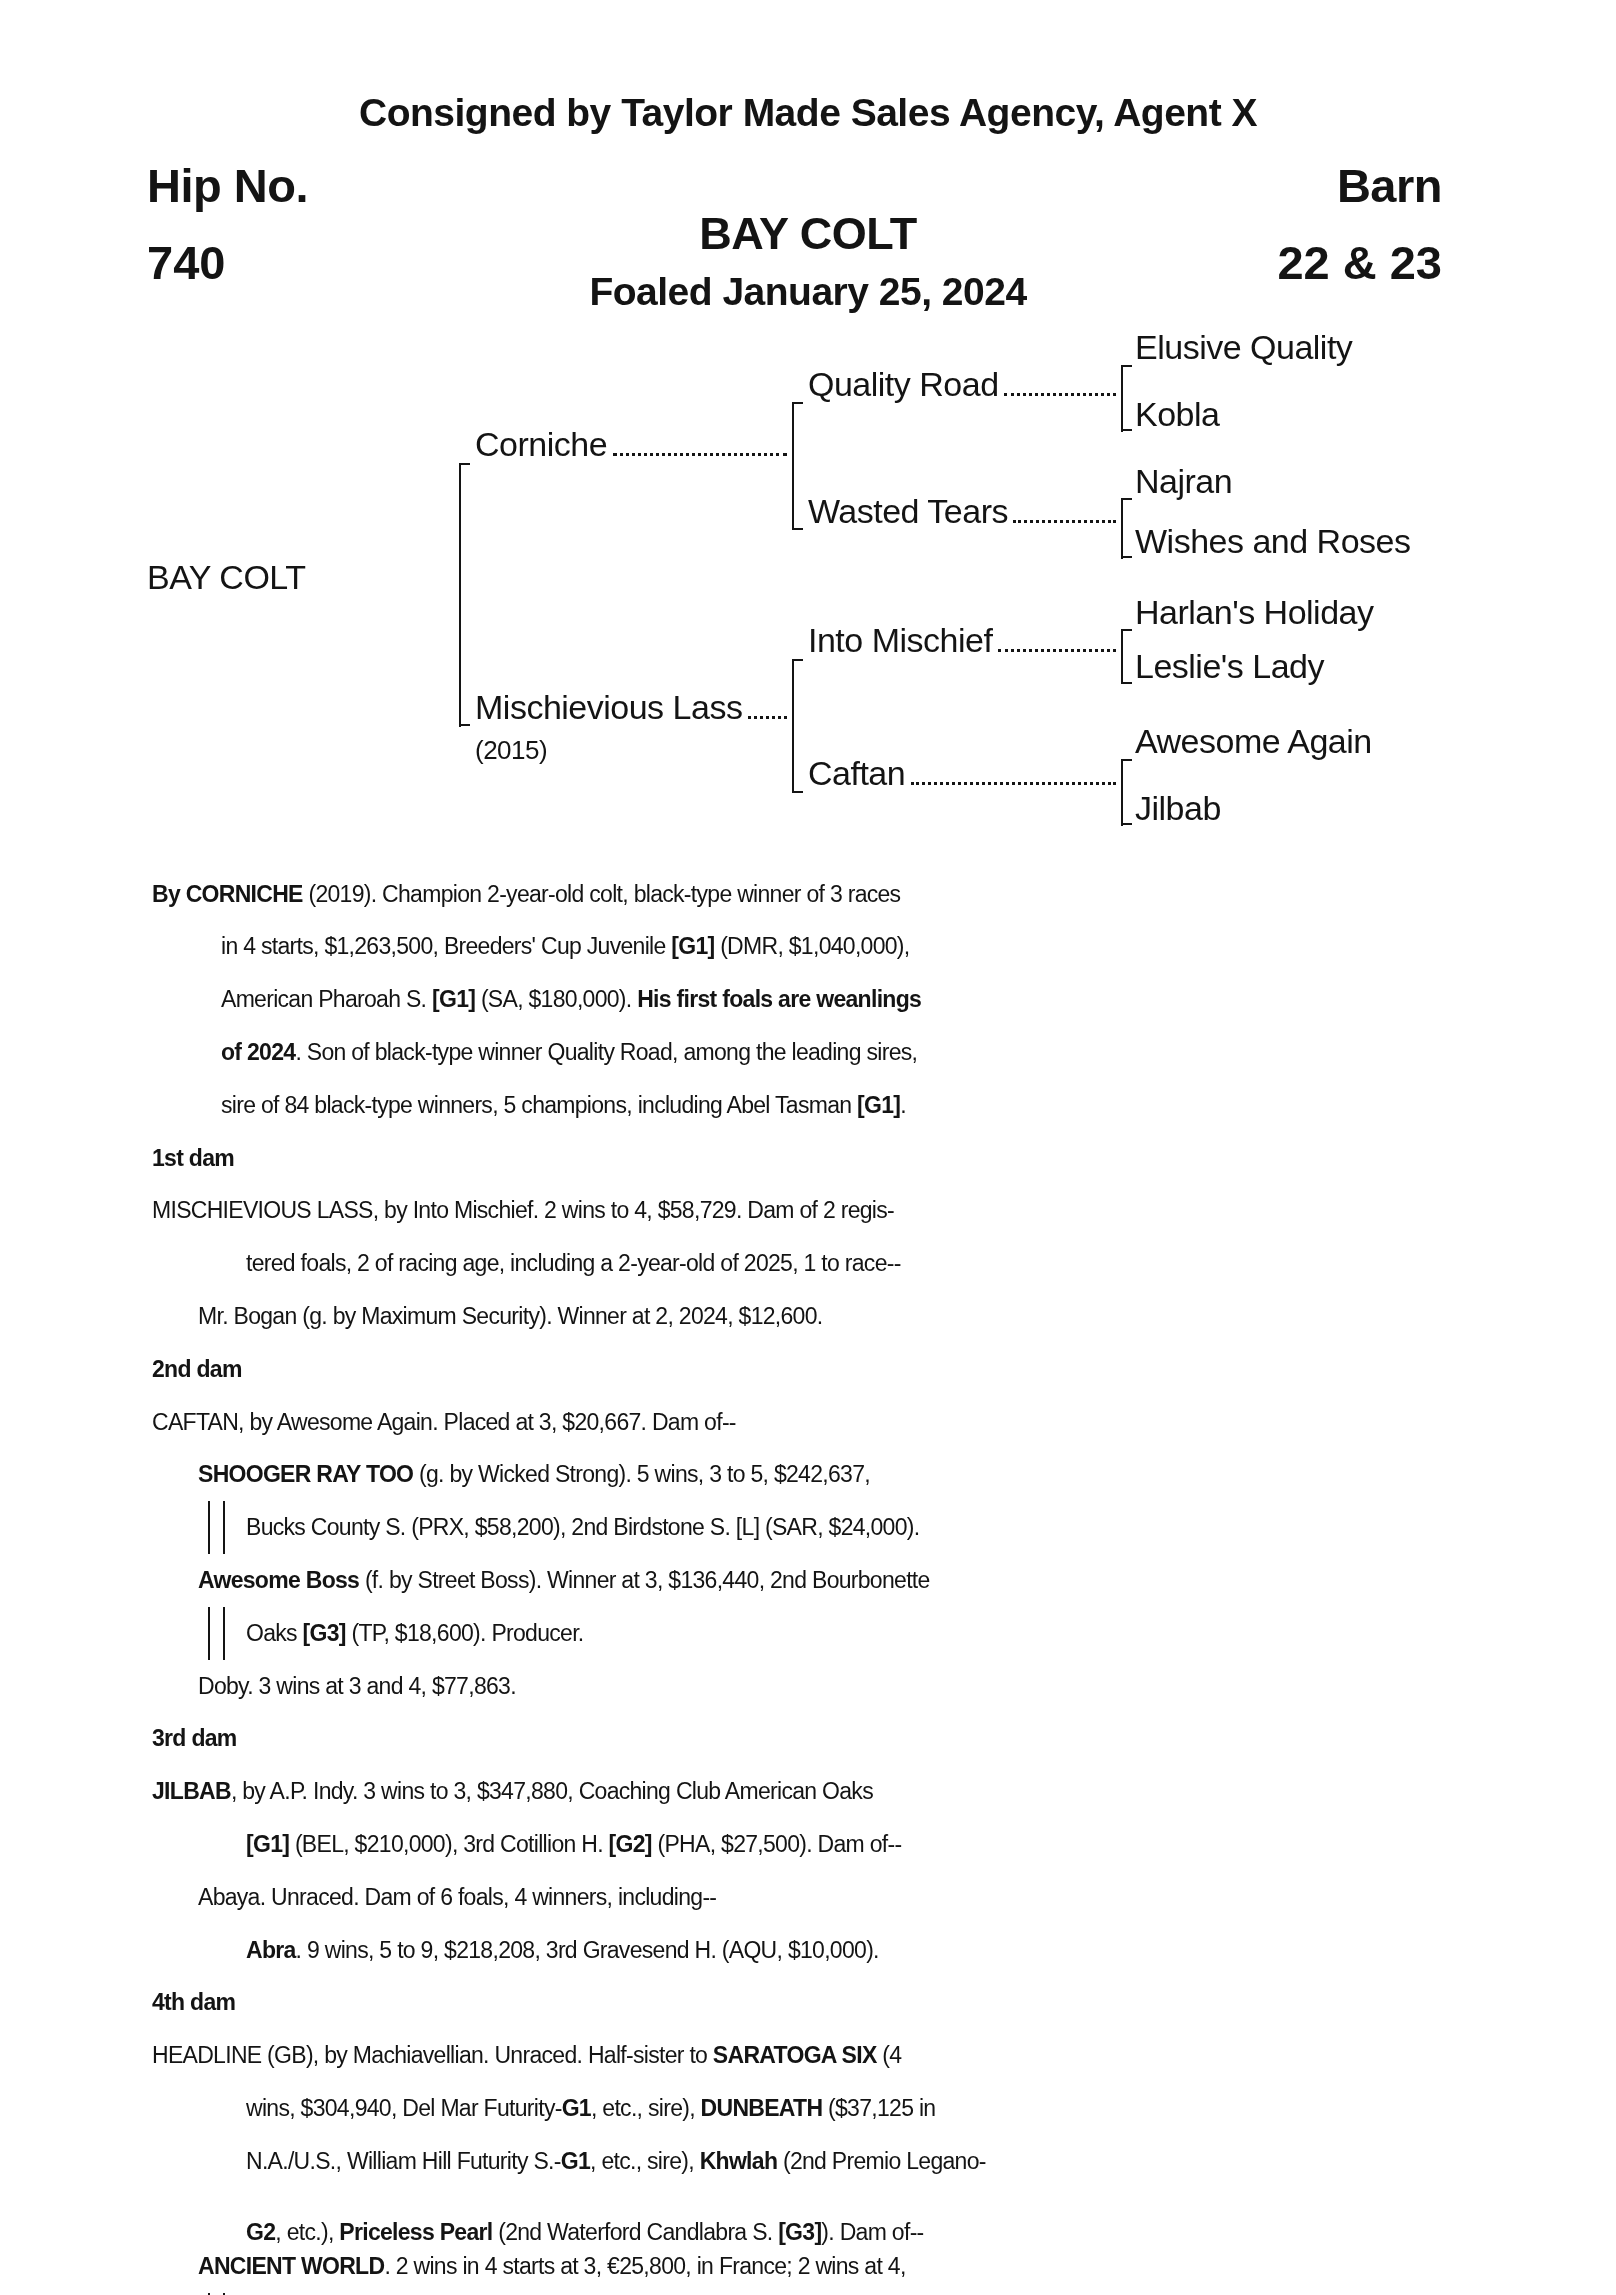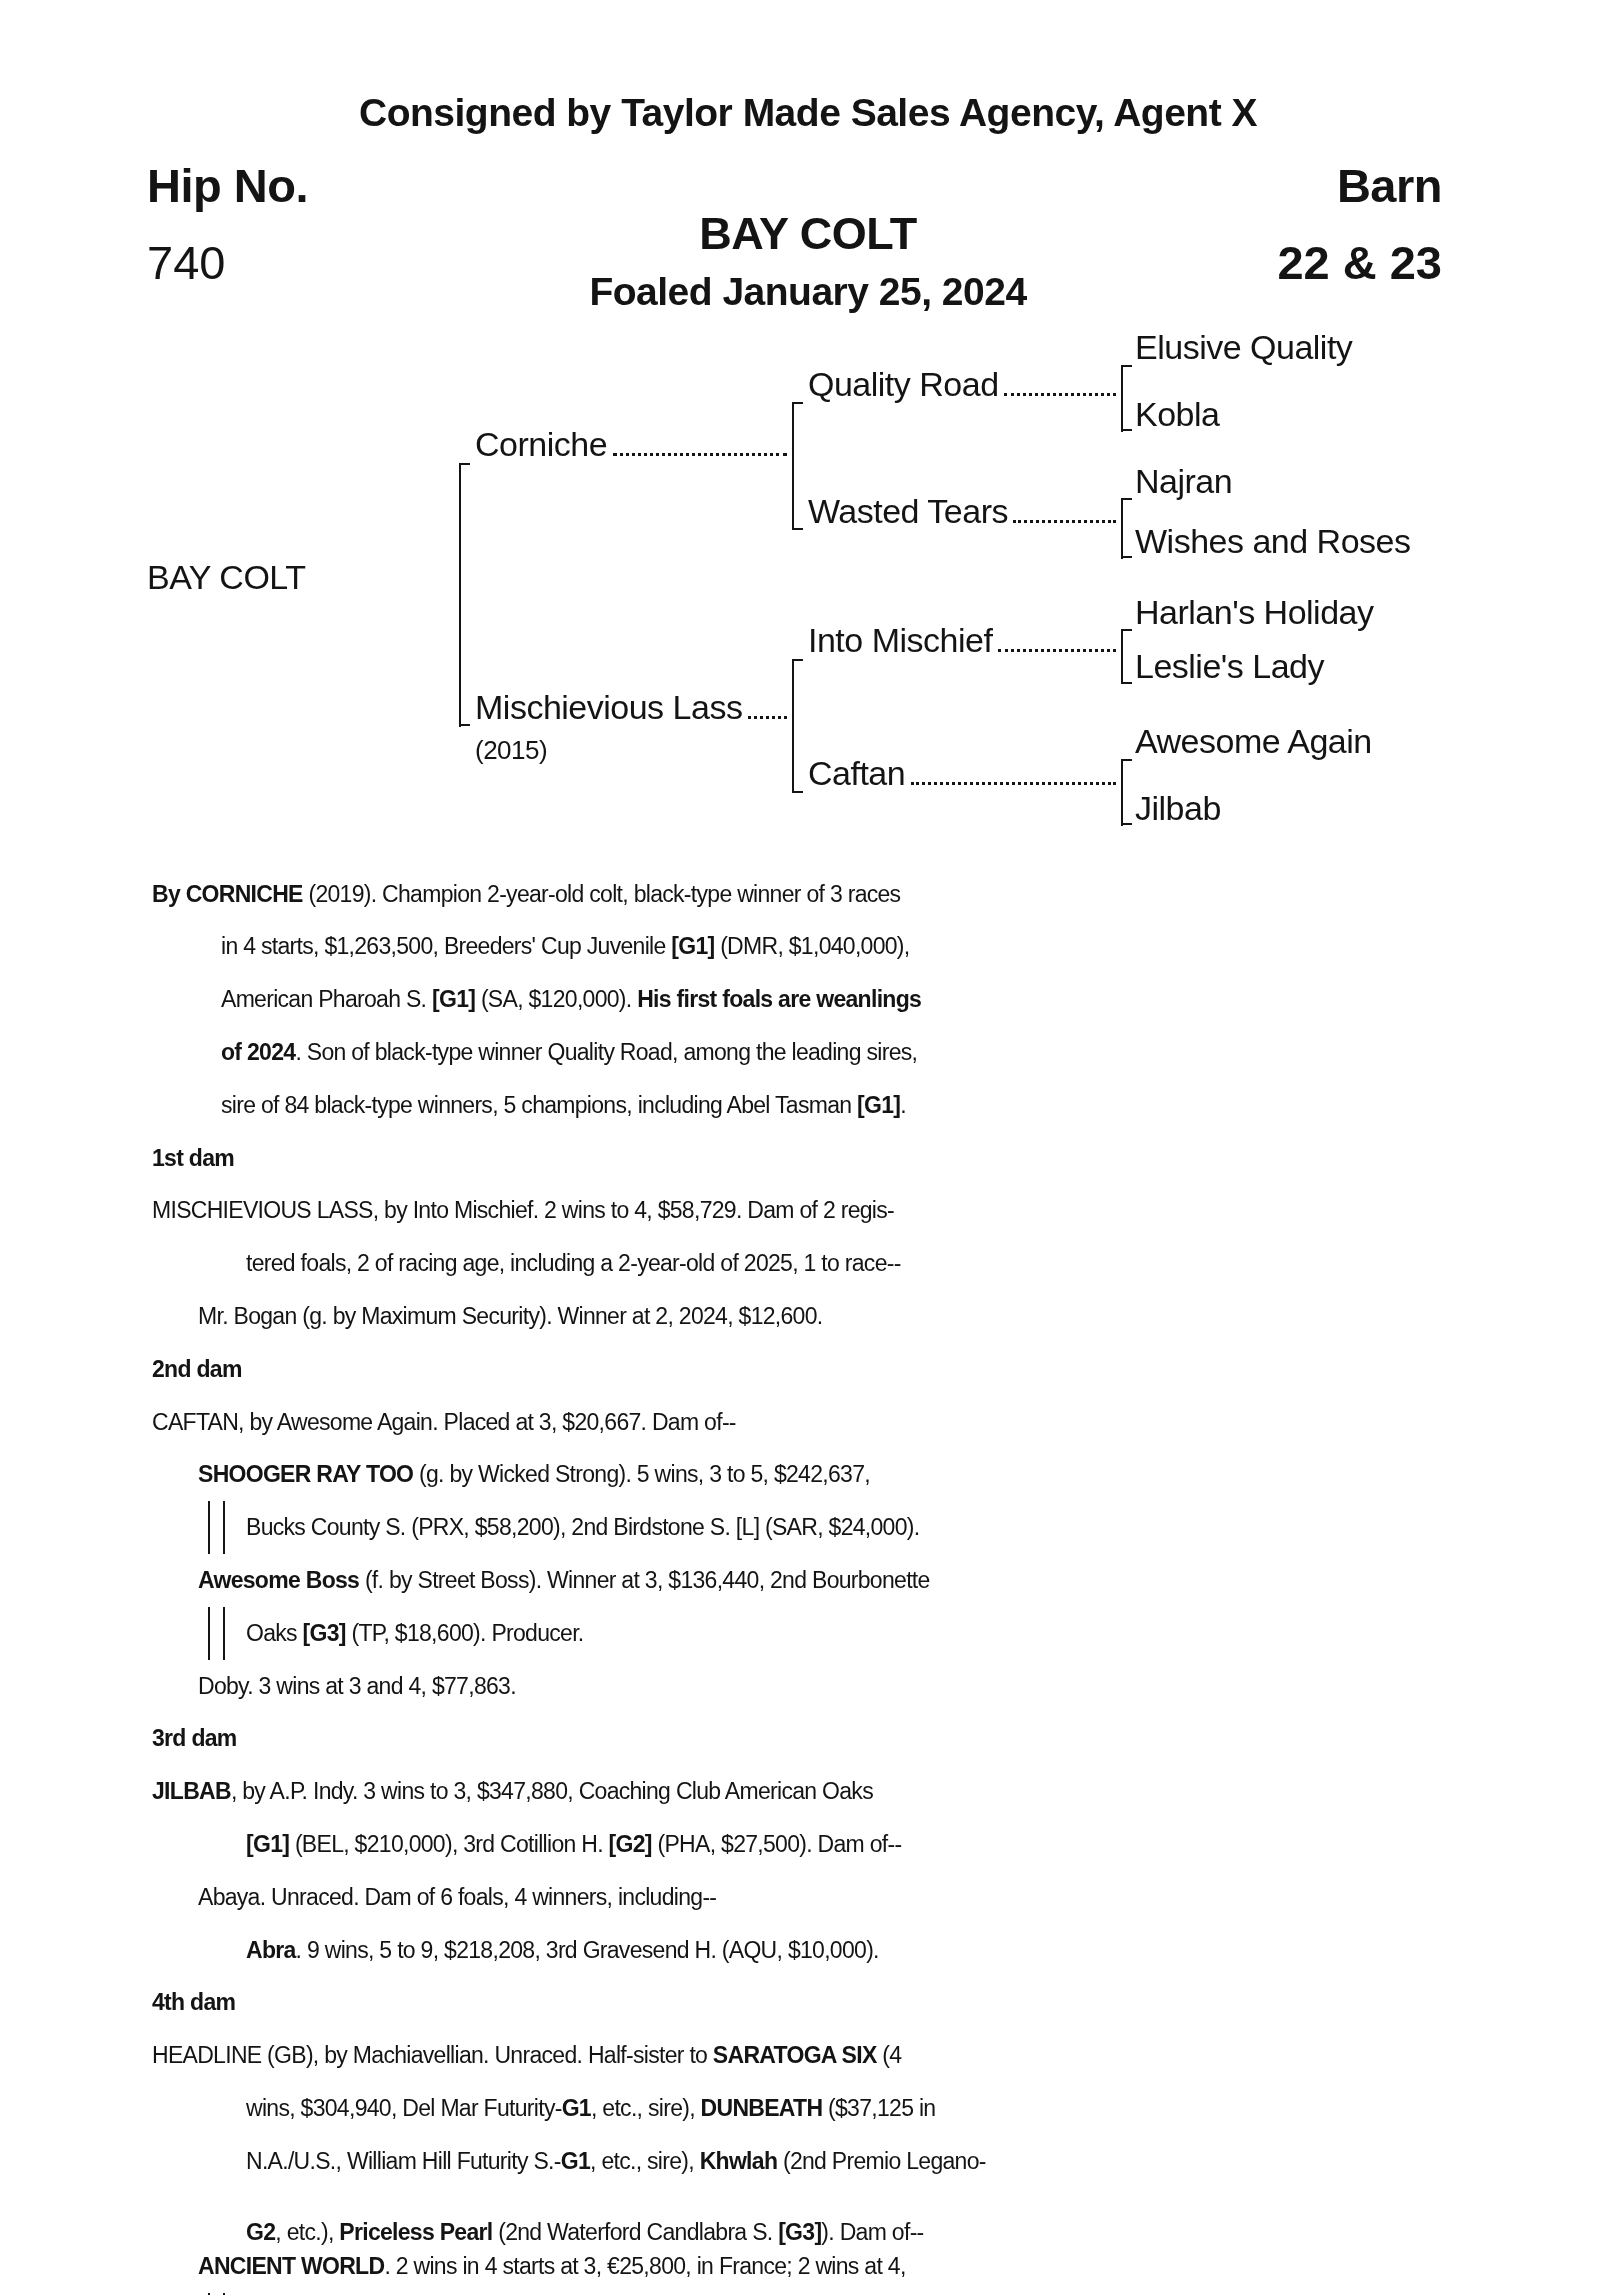--- a/index.html
+++ b/index.html
@@ -11,21 +11,21 @@
     color:#141414;
     font-family:"Liberation Sans", sans-serif;
     overflow:hidden;
   }
   
   .consignor{
     position:absolute;left:0;top:91px;width:1616px;
     text-align:center;font-size:39px;font-weight:bold;letter-spacing:-0.5px;
   }
   .hip-label{position:absolute;left:147px;top:158px;font-size:47px;font-weight:bold;letter-spacing:-0.5px;}
-  .hip-number{position:absolute;left:147px;top:235px;font-size:47px;font-weight:normal;}
+  .hip-number{position:absolute;left:147px;top:235px;font-size:47px;font-weight:bold;}
   .barn-label{position:absolute;right:174px;top:158px;font-size:47px;font-weight:bold;text-align:right;letter-spacing:-0.5px;}
   .barn-number{position:absolute;right:174px;top:235px;font-size:47px;font-weight:bold;text-align:right;}
   .colt-title{position:absolute;left:0;top:208px;width:1616px;text-align:center;font-size:45px;font-weight:bold;letter-spacing:-0.5px;}
   .foaled{position:absolute;left:0;top:270px;width:1616px;text-align:center;font-size:39px;font-weight:bold;letter-spacing:-0.5px;}
   
   .tnode{
     position:absolute;height:42px;display:flex;align-items:flex-end;
     font-size:34px;letter-spacing:-0.5px;white-space:nowrap;
   }
   .tname{line-height:42px;}
@@ -137,21 +137,21 @@
   <div class="tick" style="left:1121px;top:629px;"></div>
   <div class="tick" style="left:1121px;top:682px;"></div>
 
   <div class="vline" style="left:1121px;top:759px;height:67px;"></div>
   <div class="tick" style="left:1121px;top:759px;"></div>
   <div class="tick" style="left:1121px;top:823px;"></div>
 
   <div id="body-lines">
       <div class="bline" style="top: 868px; padding-left: 152px;"><span><span class="b">By CORNICHE</span><span> (2019). Champion 2-year-old colt, black-type winner of 3 races</span></span></div>
       <div class="bline" style="top: 920px; padding-left: 221px;"><span><span>in 4 starts, $1,263,500, Breeders' Cup Juvenile </span><span class="b">[G1]</span><span> (DMR, $1,040,000),</span></span></div>
-      <div class="bline" style="top: 973px; padding-left: 221px;"><span><span>American Pharoah S. </span><span class="b">[G1]</span><span> (SA, $120,000). </span><span class="b">His first foals are weanlings</span></span></div>
+      <div class="bline" style="top: 973px; padding-left: 221px;"><span><span>American Pharoah S. </span><span class="b">[G1]</span><span> (SA, $180,000). </span><span class="b">His first foals are weanlings</span></span></div>
       <div class="bline" style="top: 1026px; padding-left: 221px;"><span><span class="b">of 2024</span><span>. Son of black-type winner Quality Road, among the leading sires,</span></span></div>
       <div class="bline" style="top: 1079px; padding-left: 221px;"><span><span>sire of 84 black-type winners, 5 champions, including Abel Tasman </span><span class="b">[G1]</span><span>.</span></span></div>
       <div class="bline" style="top: 1132px; padding-left: 152px;"><span><span class="b">1st dam</span></span></div>
       <div class="bline" style="top: 1184px; padding-left: 152px;"><span><span>MISCHIEVIOUS LASS, by Into Mischief. 2 wins to 4, $58,729. Dam of 2 regis-</span></span></div>
       <div class="bline" style="top: 1237px; padding-left: 246px;"><span><span>tered foals, 2 of racing age, including a 2-year-old of 2025, 1 to race--</span></span></div>
       <div class="bline" style="top: 1290px; padding-left: 198px;"><span><span>Mr. Bogan (g. by Maximum Security). Winner at 2, 2024, $12,600.</span></span></div>
       <div class="bline" style="top: 1343px; padding-left: 152px;"><span><span class="b">2nd dam</span></span></div>
       <div class="bline" style="top: 1396px; padding-left: 152px;"><span><span>CAFTAN, by Awesome Again. Placed at 3, $20,667. Dam of--</span></span></div>
       <div class="bline" style="top: 1448px; padding-left: 198px;"><span><span class="b">SHOOGER RAY TOO</span><span> (g. by Wicked Strong). 5 wins, 3 to 5, $242,637,</span></span></div>
       <div class="bline" style="top: 1501px; padding-left: 246px;"><span class="dbar"></span><span><span>Bucks County S. (PRX, $58,200), 2nd Birdstone S. [L] (SAR, $24,000).</span></span></div>

